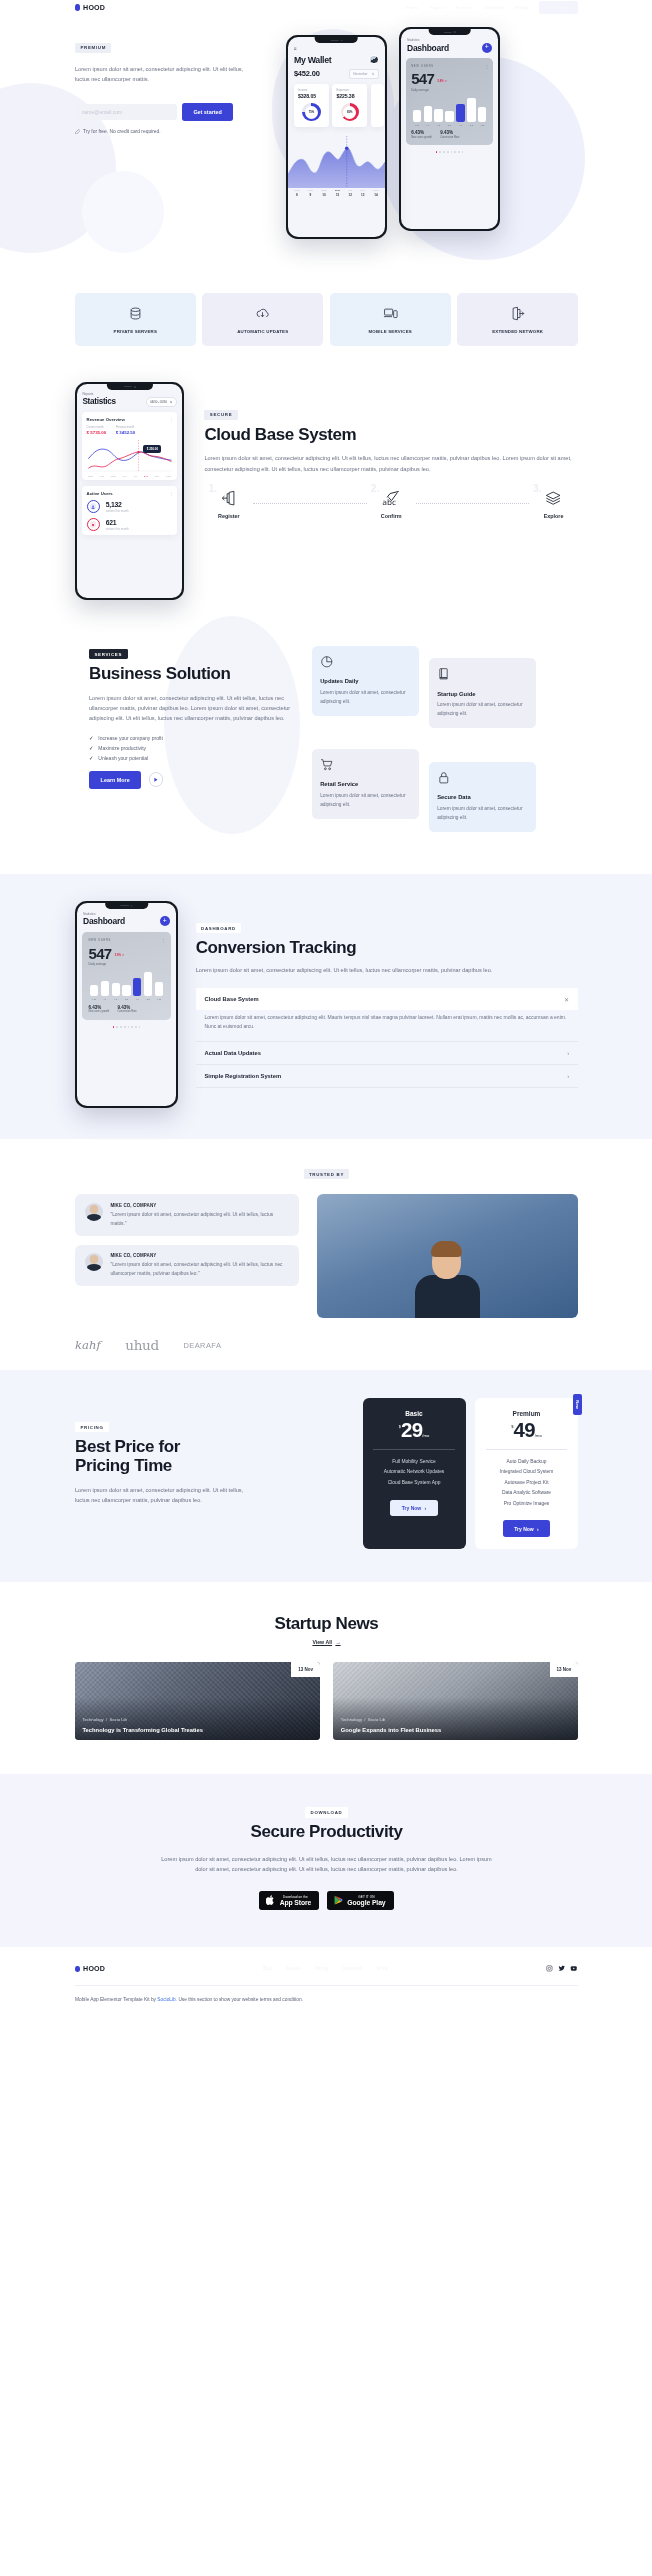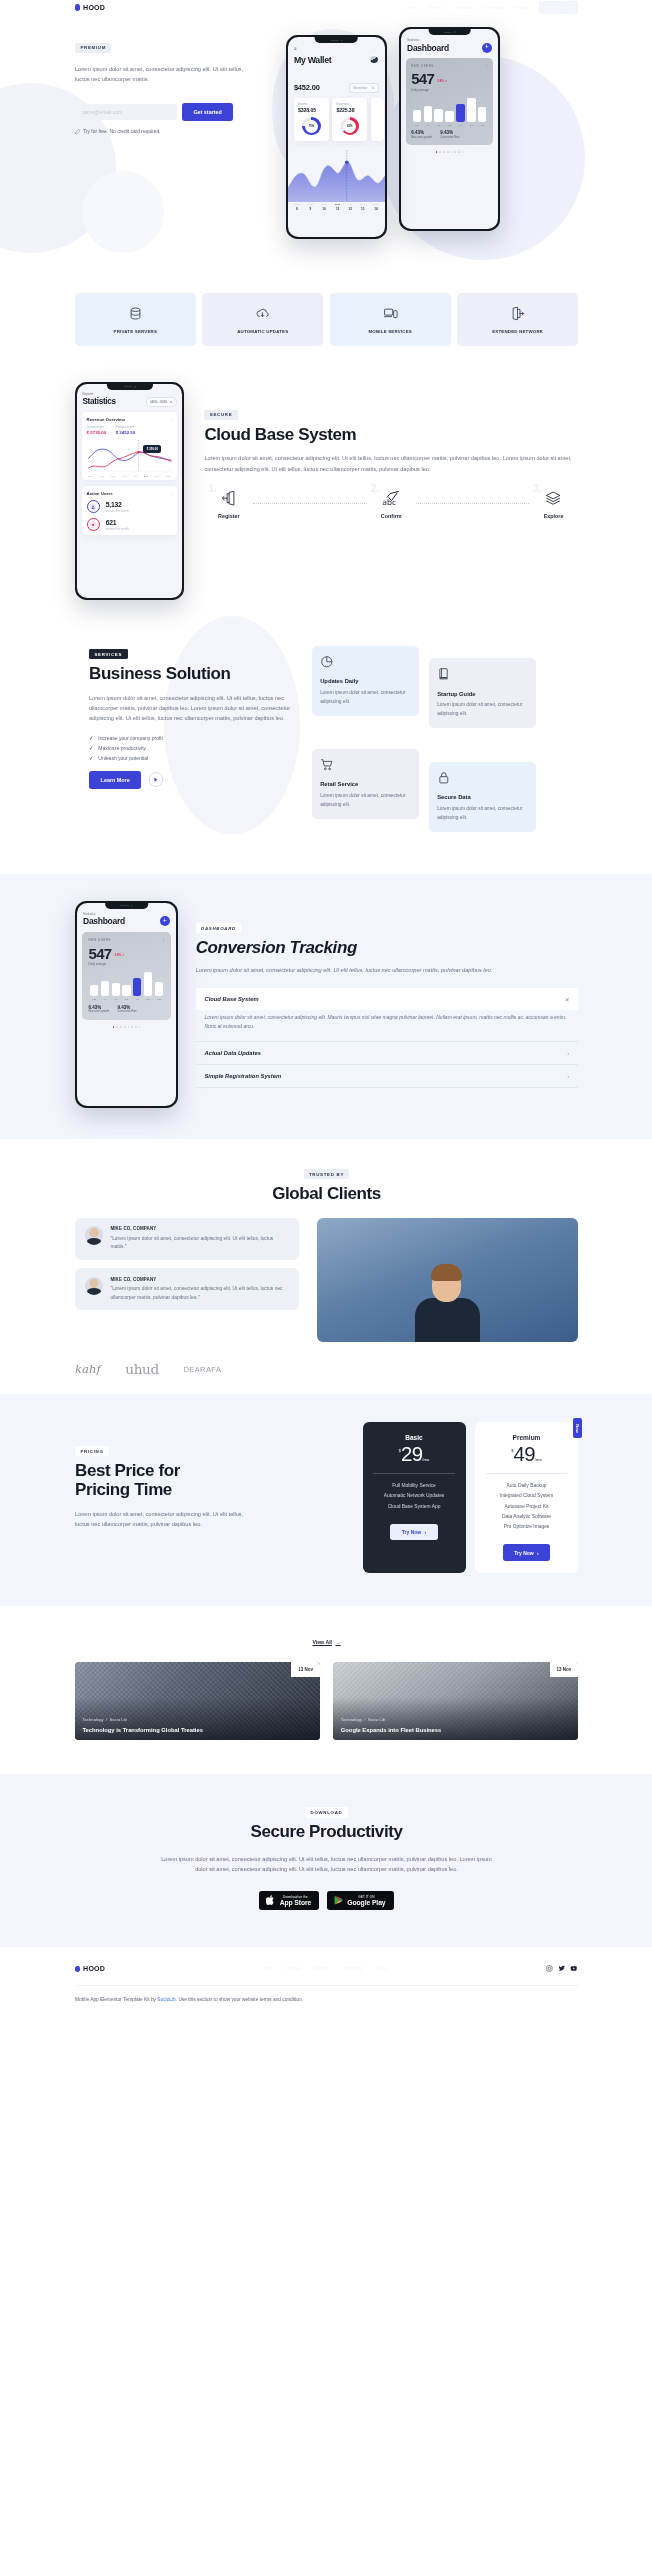--- a/index.html
+++ b/index.html
@@ -267,21 +267,21 @@
   .svc.lilac { background: #eeeef7; }
   .svc-1 { left: 0; top: 0; }
   .svc-2 { left: 117px; top: 12.2px; }
   .svc-3 { left: 0; top: 103px; }
   .svc-4 { left: 117px; top: 116px; }
 
   
   .conv { background: #f3f5fd; padding: 27px 0 31px; }
   .conv-inner { display: flex; gap: 17.7px; align-items: flex-start; }
   .phone-d { width: 103px; height: 207px; }
-  .conv-right { flex: 1; padding-top: 19px; font-style: italic; }
+  .conv-right { flex: 1; padding-top: 19px; }
   .acc { margin-top: 12.2px; }
   .acc-item { border-bottom: 0.7px solid #e3e7f2; }
   .acc-head {
     display: flex; align-items: center; justify-content: space-between;
     padding: 7.5px 8.8px; background: transparent; cursor: pointer;
   }
   .acc-item.open .acc-head { background: #fff; }
   .acc-head .t { font-size: 5.8px; font-weight: 700; color: #1a202d; }
   .acc-head .x { font-size: 6.1px; color: #8d94a6; }
   .acc-body { padding: 2.7px 8.8px 9.5px; }
@@ -335,21 +335,21 @@
   .pricing-left { width: 170px; padding-top: 20.4px; }
   .plans { flex: 1; display: flex; gap: 9.5px; justify-content: flex-end; }
   .plan { width: 103px; border-radius: 6.1px; padding: 11.6px 9.5px 12.2px; text-align: center; position: relative; }
   .plan.dark { background: #1f2631; color: #fff; }
   .plan.light { background: #fff; }
   .plan .nm { font-size: 6.5px; font-weight: 700; }
   .plan.dark .nm { color: #fff; }
   .plan.light .nm { color: #1f2633; }
   .price { display: flex; align-items: flex-start; justify-content: center; margin-top: 4.1px; }
   .price .cur { font-size: 4.1px; margin-top: 3.4px; }
-  .price .num { font-size: 20.4px; font-weight: 400; line-height: .95; letter-spacing: -0.7px; }
+  .price .num { font-size: 20.4px; font-weight: 700; line-height: .95; letter-spacing: -0.7px; }
   .price .per { font-size: 4.1px; align-self: flex-end; margin-bottom: 2.7px; }
   .plan hr { border: none; border-top: 0.7px solid rgba(255,255,255,.2); margin: 8.8px 1.4px; }
   .plan.light hr { border-top: 0.7px solid #e4e7f1; }
   .plan ul { list-style: none; }
   .plan li { font-size: 4.9px; margin: 5.4px 0; }
   .plan.dark li { color: #d7dae2; }
   .plan.light li { color: #50586a; }
   .try {
     margin-top: 9.5px; display: inline-flex; align-items: center; gap: 3.4px;
     font-size: 5px; font-weight: 700; border: none; cursor: pointer;
@@ -464,21 +464,21 @@
             <div class="notch">
                 <i></i>
                 <b></b>
               </div>
             <div class="ps-pad">
               <div class="ps-kebab">≡</div>
               <div class="ps-row" style="margin-top:3.4px;">
                 <div class="ps-title">My Wallet</div>
                 <div class="avatar-sm"></div>
               </div>
-              <div class="ps-row" style="margin-top:18px;">
+              <div class="ps-row" style="margin-top:4px;">
                 <div class="ps-amount">$452.00</div>
                 <div class="ps-select">
                   <span>November</span>
                   <span>⇅</span>
                 </div>
               </div>
               <div class="ps-cards">
                 <div class="ps-card">
                   <div class="lbl">Income</div>
                   <div class="val">$328.05</div>
@@ -969,21 +969,20 @@
             </div>
           </div>
         </div>
       </div>
     </div>
   </section>
 
   <section class="testi">
     <div class="wrap">
       <span class="tag">TRUSTED BY</span>
-      <h2 class="head">Global Clients</h2>
 
       <div class="testi-inner">
         <div class="testi-left">
           <div class="quote">
             <div class="av"></div>
             <div>
               <div class="who">MIKE CO, COMPANY</div>
               <div class="txt">"Lorem ipsum dolor sit amet, consectetur adipiscing elit. Ut elit tellus, luctus mattis."</div>
             </div>
           </div>
@@ -1067,20 +1066,21 @@
               <span>›</span>
             </button>
           </div>
         </div>
       </div>
     </div>
   </section>
 
   <section class="news">
     <div class="wrap">
+      <h2 class="head">Startup News</h2>
       <a class="viewall" href="#">
         <span>View All</span>
         <span>→</span>
       </a>
 
       <div class="news-grid">
         <div class="post p1">
           <div class="post-mesh"></div>
           <div class="post-shade"></div>
           <div class="post-date">13 Nov</div>

